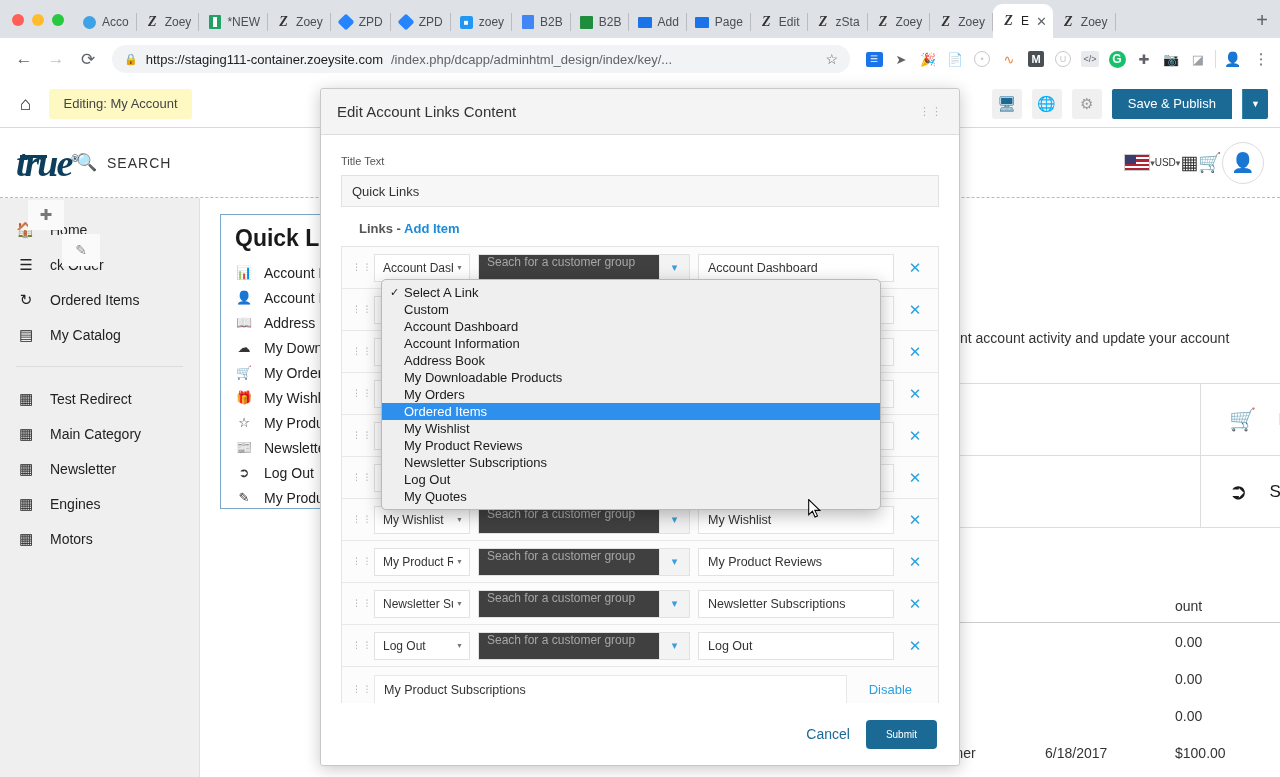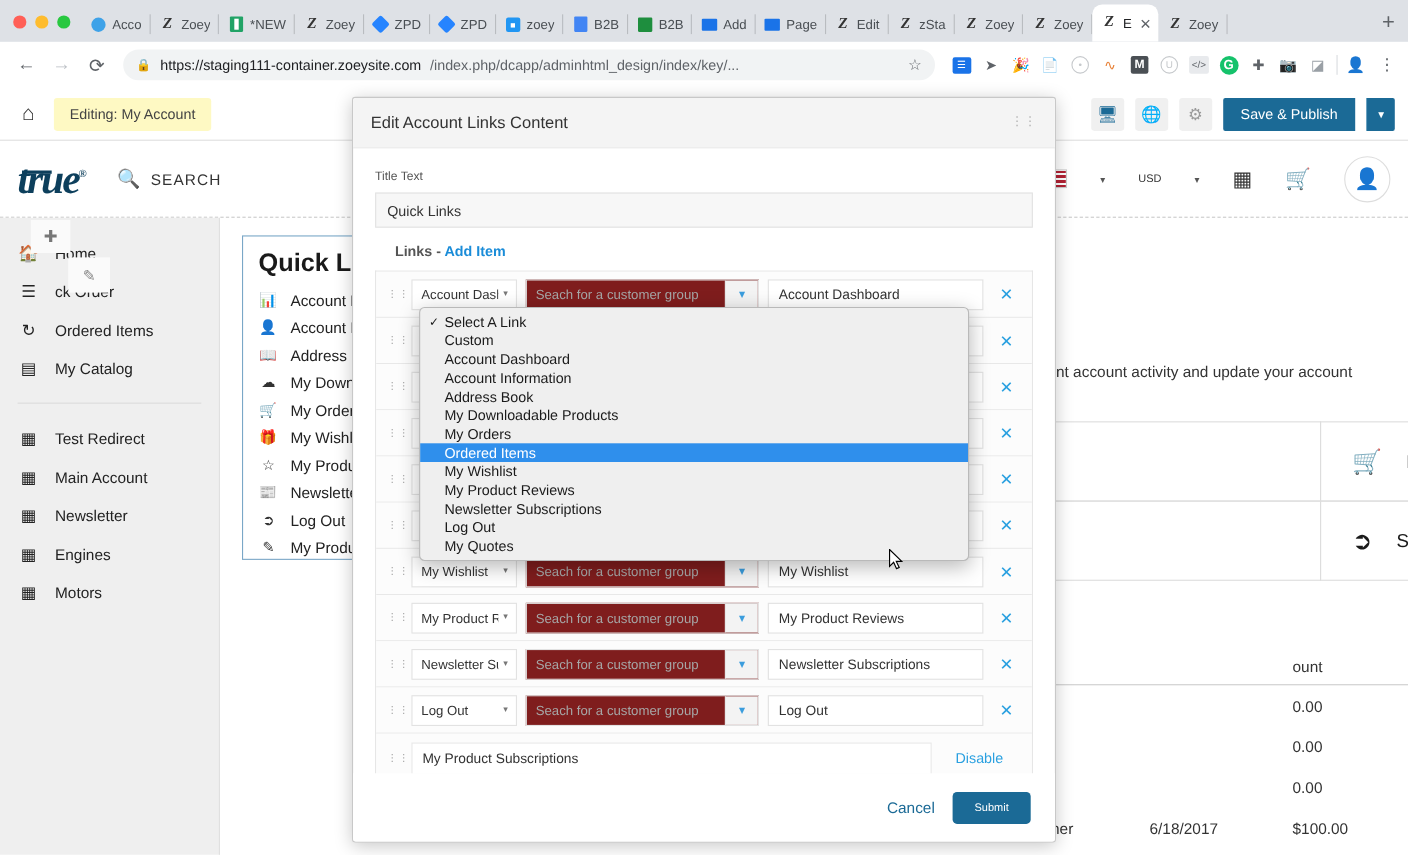--- a/index.html
+++ b/index.html
@@ -94,21 +94,21 @@
   }
   .publish-caret {
     height: 30px; width: 26px; background: #1b6a96; color: #fff;
     display: flex; align-items: center; justify-content: center;
     border-left: 1px solid #3a85ad; font-size: 9px; border-radius: 0 2px 2px 0;
   }
 
   
   .site-header {
     height: 70px; background: #fff; display: flex; align-items: center;
-    padding: 0 16px; gap: 30px; border-bottom: 1px dashed #bbb;
+    padding: 0 16px; gap: 0; border-bottom: 1px dashed #bbb;
   }
   .logo {
     font-family: "Liberation Serif", serif; font-style: italic; font-weight: bold;
     font-size: 38px; color: #0d3f5c; letter-spacing: -2px; position: relative;
   }
   .logo::after {
     content: ""; position: absolute; left: 4px; right: 30px; top: 14px;
     height: 3px; background: #0d3f5c;
   }
   .logo-reg { font-size: 10px; vertical-align: super; font-style: normal; }
@@ -208,22 +208,22 @@
     flex: none; text-align: center;
   }
   .sel-link {
     width: 96px; height: 28px; border: 1px solid #e2e2e2; background: #fff;
     display: flex; align-items: center; padding: 0 6px 0 8px;
     font-size: 12px; color: #333; flex: none; overflow: hidden; white-space: nowrap;
   }
   .sel-link .lbl { overflow: hidden; flex: 1; }
   .sel-caret { font-size: 7px; color: #777; margin-left: 3px; }
   .cust-group {
-    flex: 1; height: 28px; border: 1px solid #e2e2e2; background: #7f1d1d;
-    display: flex; align-items: center; overflow: hidden; min-width: 0;
+    flex: 1; height: 28px; border: 1px solid #e2e2e2; background: #404040;
+    display: flex; align-items: flex-start; overflow: hidden; min-width: 0;
   }
   .cust-group .ph {
     flex: 1; padding: 0 8px; font-size: 12px; color: #a6a6a6;
     white-space: nowrap; overflow: hidden;
   }
   .cust-caret {
     width: 30px; height: 100%; background: #f3f3f3; border-left: 1px solid #e7e7e7;
     display: flex; align-items: center; justify-content: center;
     color: #3b9ddd; font-size: 11px; flex: none;
   }
@@ -486,21 +486,21 @@
         </div>
       </div>
     <div class="side-divider"></div>
     <div id="side-cats">
         <div class="side-item">
           <span class="side-icon">▦</span>
           <span>Test Redirect</span>
         </div>
         <div class="side-item">
           <span class="side-icon">▦</span>
-          <span>Main Account</span>
+          <span>Main Category</span>
         </div>
         <div class="side-item">
           <span class="side-icon">▦</span>
           <span>Newsletter</span>
         </div>
         <div class="side-item">
           <span class="side-icon">▦</span>
           <span>Engines</span>
         </div>
         <div class="side-item">

